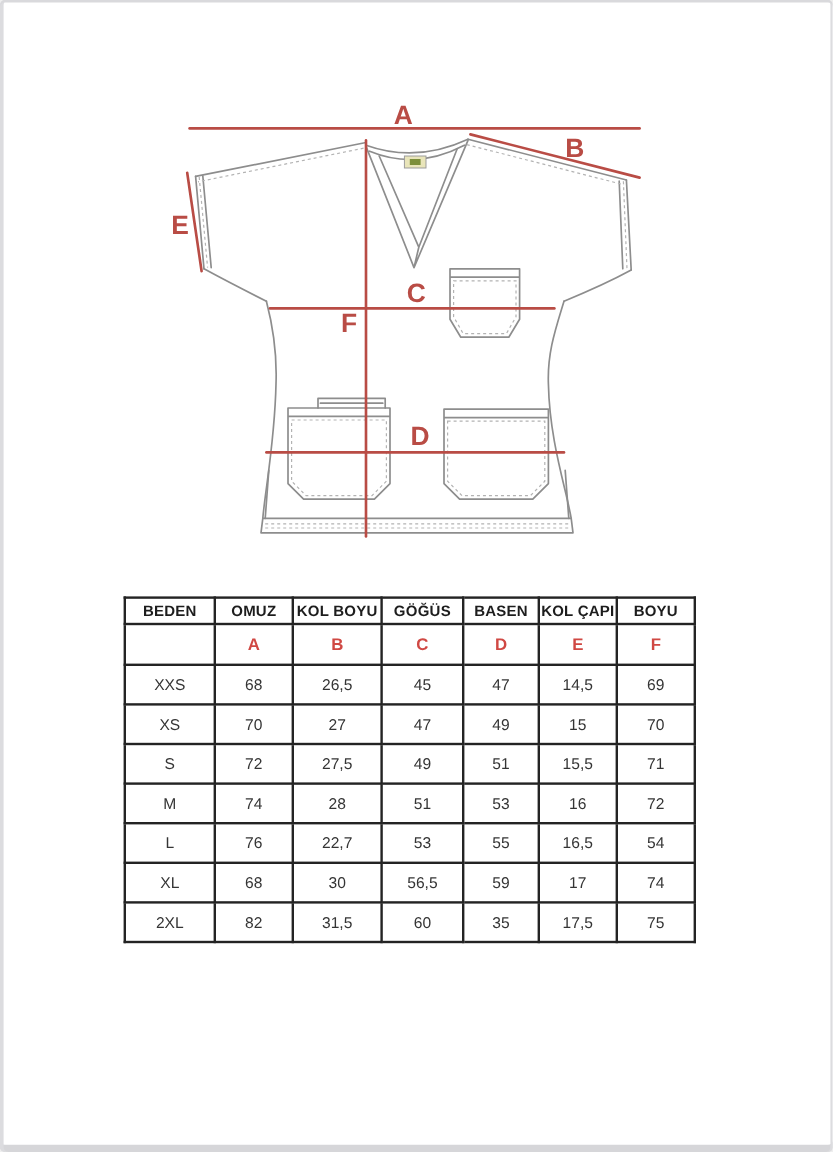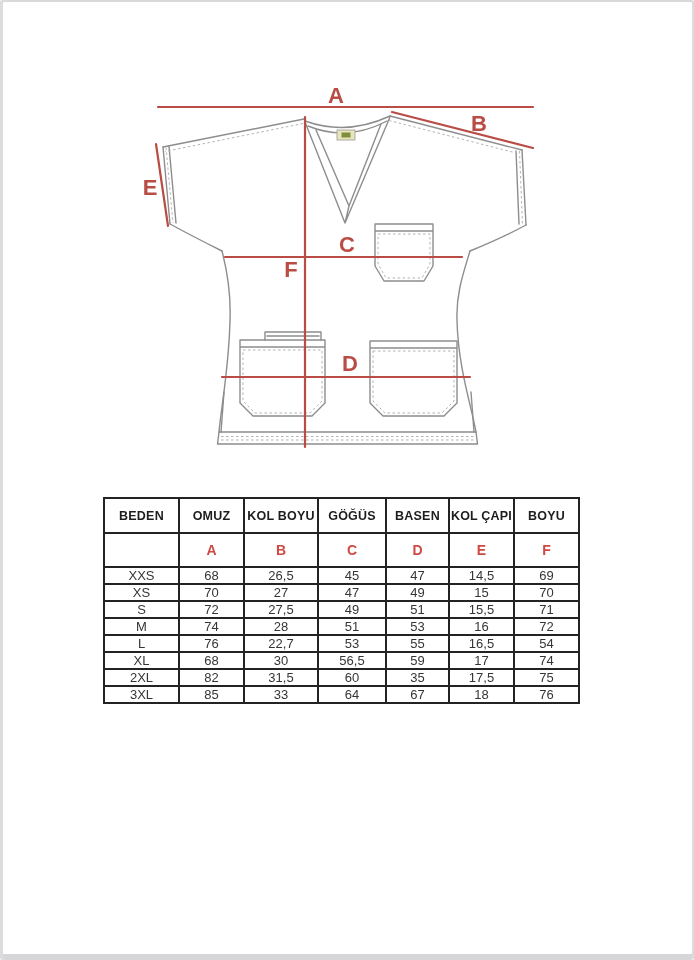--- a/index.html
+++ b/index.html
@@ -17,23 +17,23 @@
   }
   .size-table{
     position:absolute;left:103px;top:497px;width:475px;
     border-collapse:collapse;table-layout:fixed;
     background:#fff;
   }
   .size-table th,.size-table td{
     border:2px solid #232323;text-align:center;vertical-align:middle;
     padding:0;overflow:hidden;white-space:nowrap;
   }
-  .size-table thead tr.header-row{height:35px;}
+  .size-table thead tr.header-row{height:22px;}
   .size-table thead tr.letter-row{height:34px;}
-  .size-table tbody tr{height:17px;}
+  .size-table tbody tr{height:33px;}
   .size-table th{
     font-size:12.5px;font-weight:600;color:#1d1d1d;letter-spacing:.2px;
   }
   .size-table td{font-size:13px;color:#353535;}
   .size-table td.letter{font-size:14px;font-weight:700;}
 </style>
 </head>
 <body>
 
 <div class="page">
@@ -193,25 +193,16 @@
         </tr>
         <tr>
           <td>2XL</td>
           <td>82</td>
           <td>31,5</td>
           <td>60</td>
           <td>35</td>
           <td>17,5</td>
           <td>75</td>
         </tr>
-        <tr>
-          <td>3XL</td>
-          <td>85</td>
-          <td>33</td>
-          <td>64</td>
-          <td>67</td>
-          <td>18</td>
-          <td>76</td>
-        </tr>
       </tbody>
   </table>
 
 </div>
 
 </body></html>

